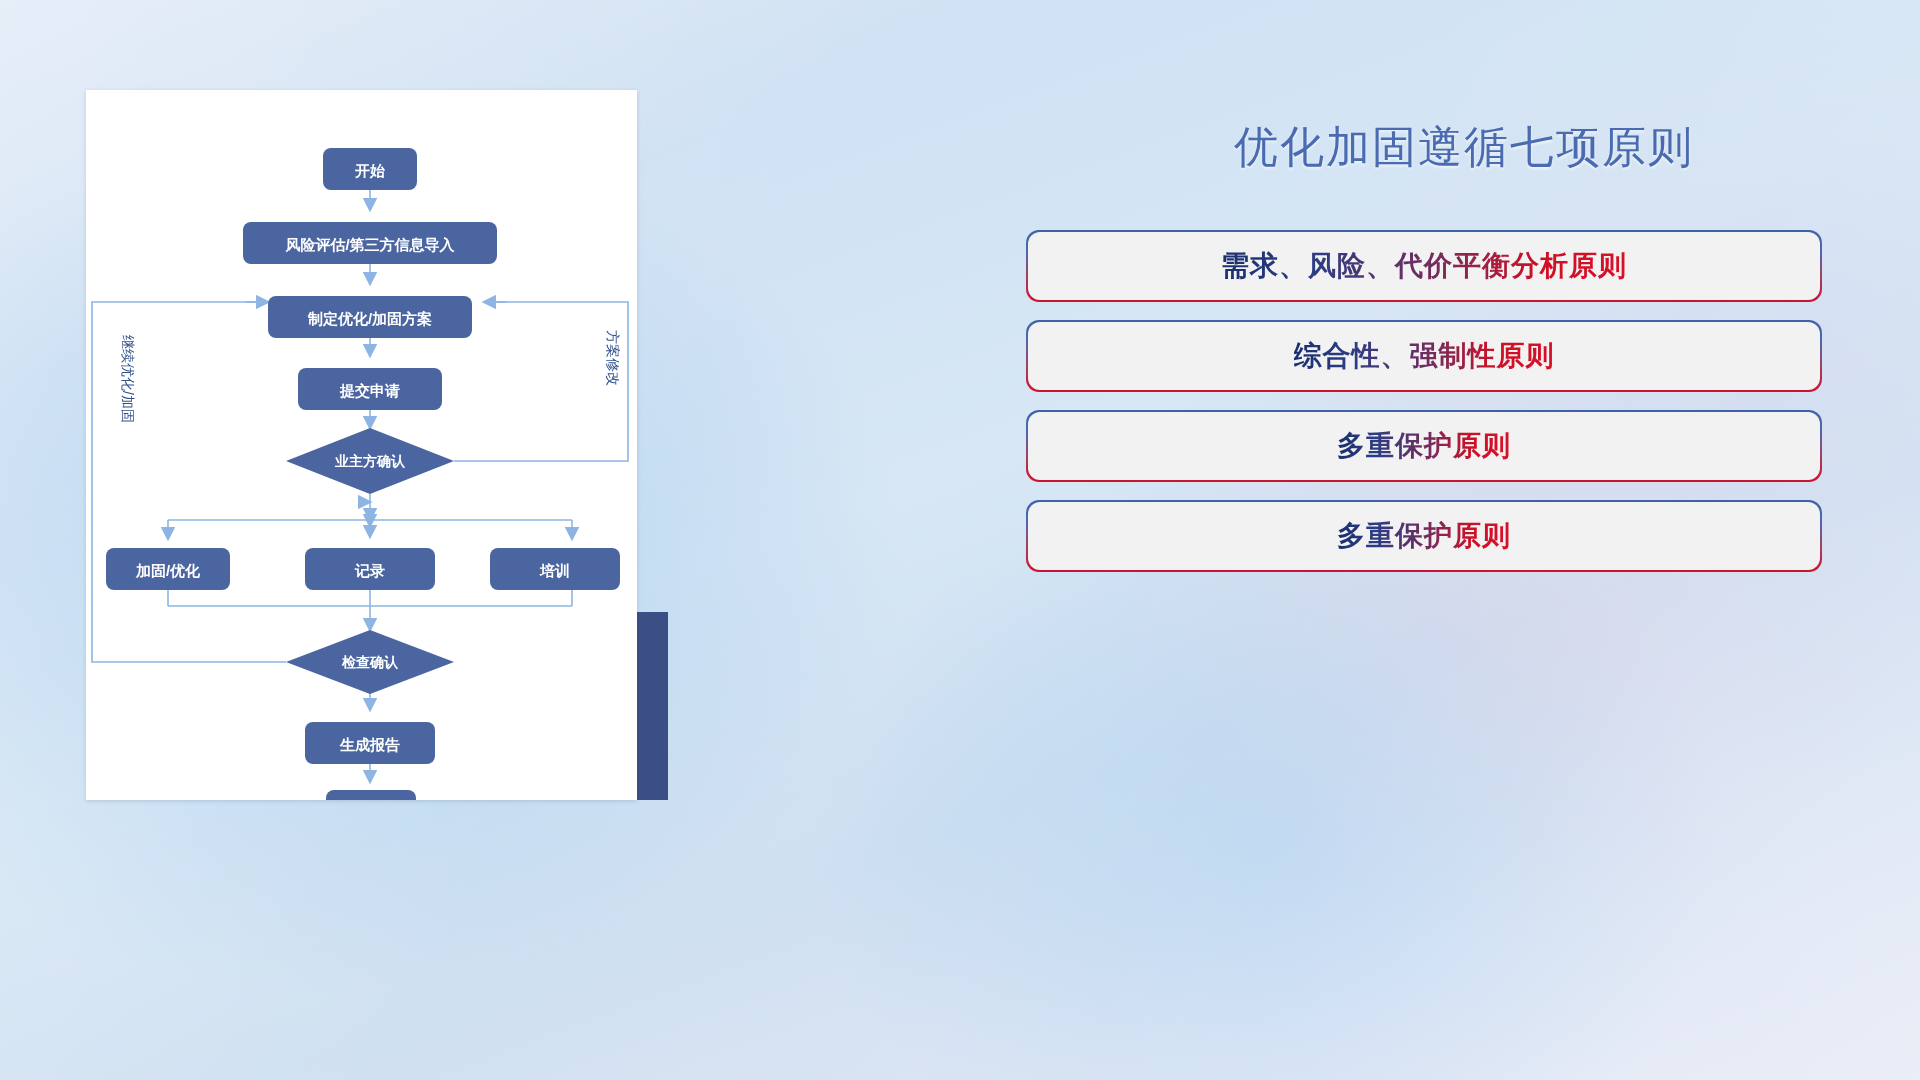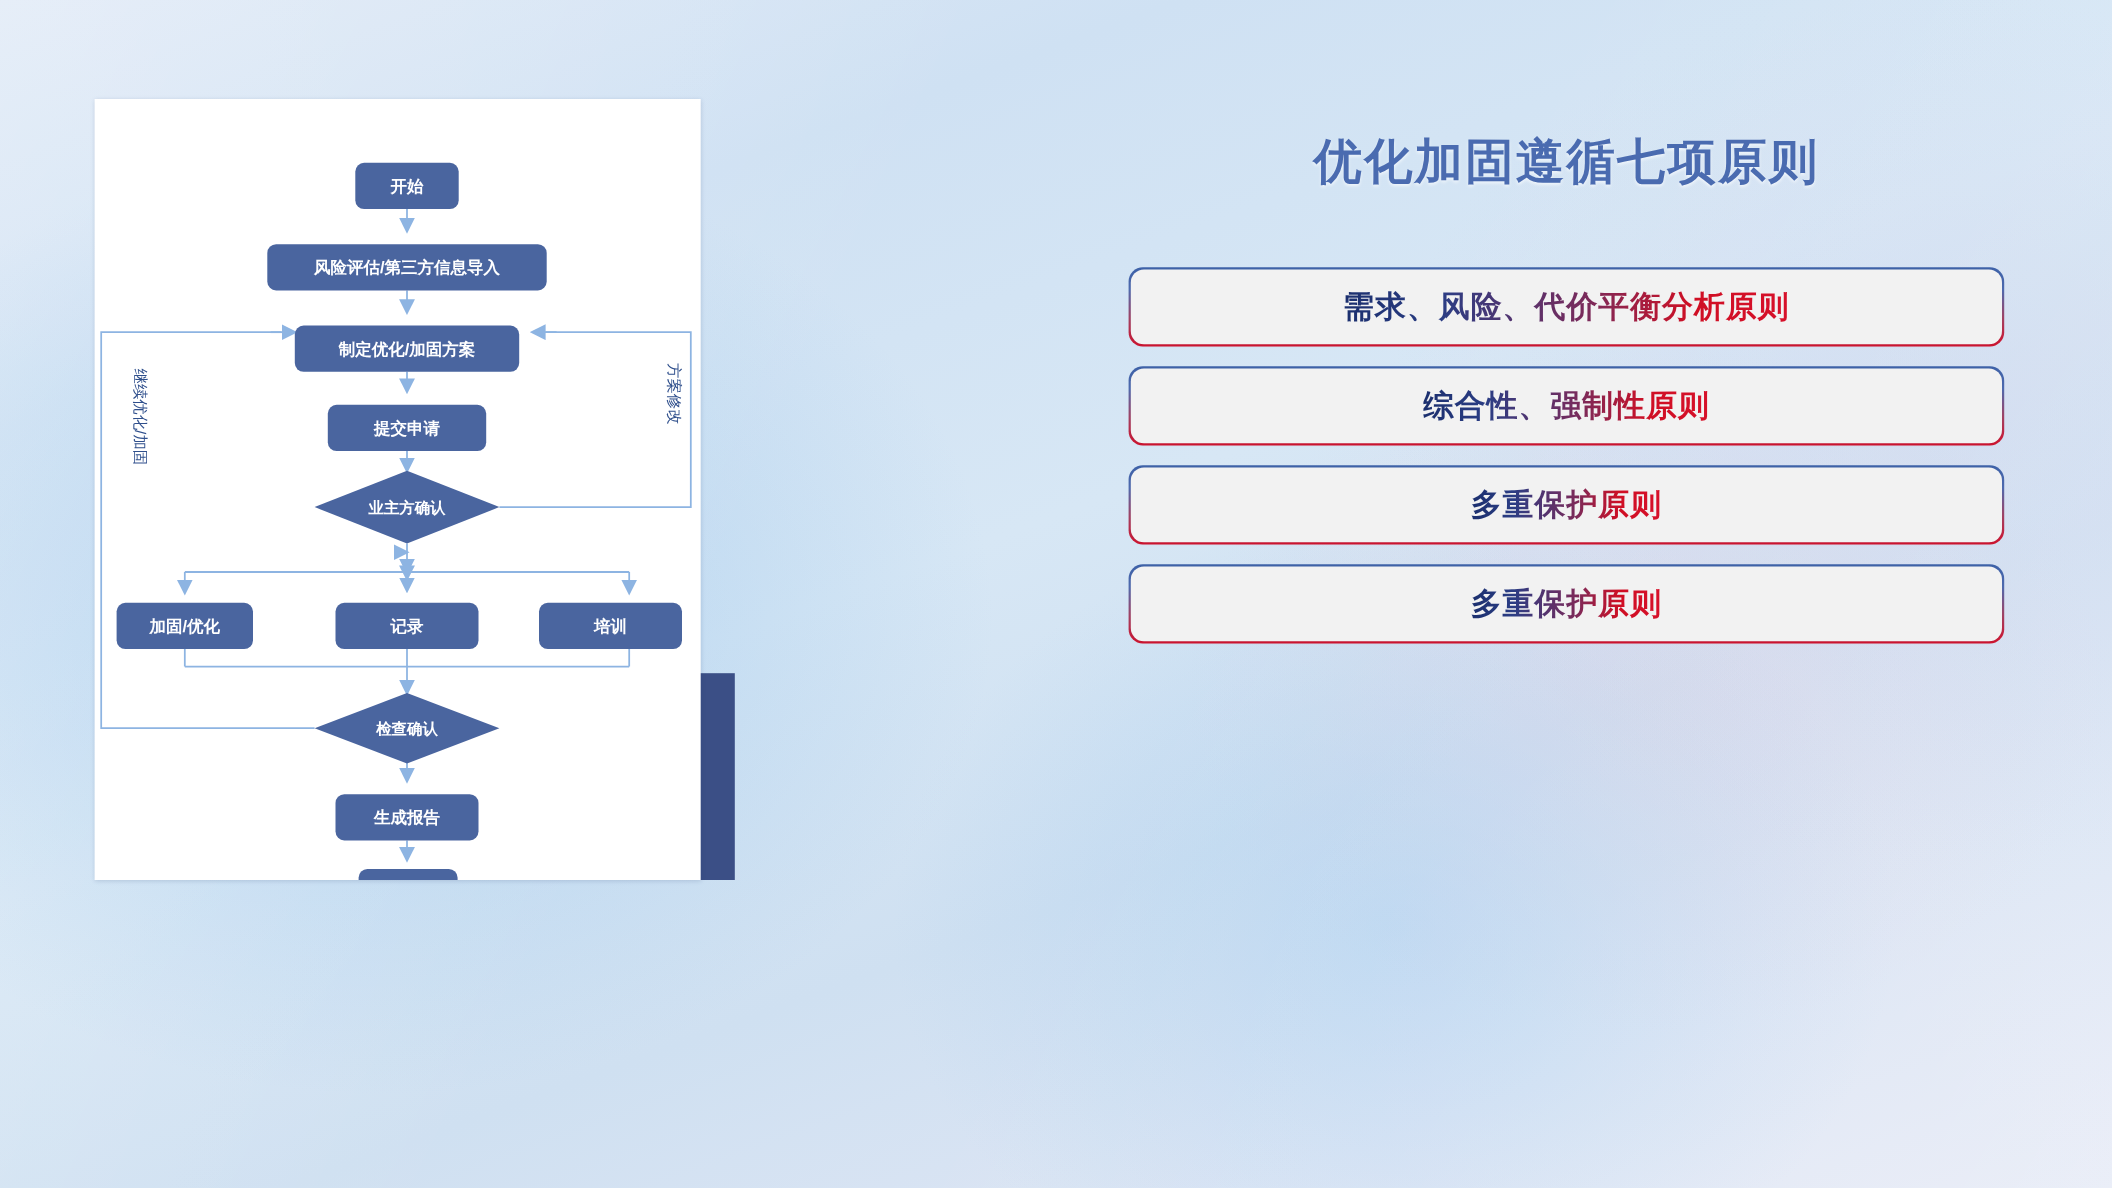--- a/index.html
+++ b/index.html
@@ -60,35 +60,35 @@
   .node-label.small { font-size: 14px; }
   .edge-label {
     font-size: 14px;
     fill: #2f4f8c;
     font-family: "Liberation Sans", "DejaVu Sans", sans-serif;
   }
 
   
   #title {
     position: absolute;
-    left: 1024px; top: 118px;
+    left: 1064px; top: 118px;
     width: 800px;
     text-align: center;
     font-size: 44px;
-    font-weight: bold;
+    font-weight: normal;
     letter-spacing: 2px;
     color: #4a6bb0;
     text-shadow: 0 2px 3px rgba(255,255,255,0.65);
     z-index: 3;
   }
 
   
   #cards {
     position: absolute;
-    left: 1028px; top: 245px;
+    left: 1028px; top: 232px;
     width: 792px;
     z-index: 3;
   }
   .card {
     position: relative;
     height: 68px;
     margin-bottom: 22px;
     border-radius: 12px;
     background: #f2f2f2;
     display: flex;

